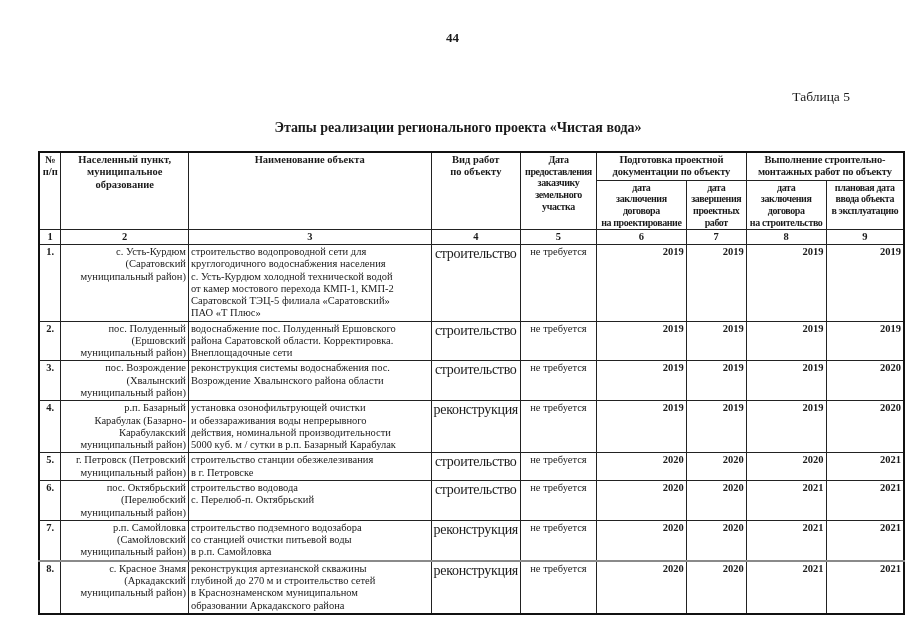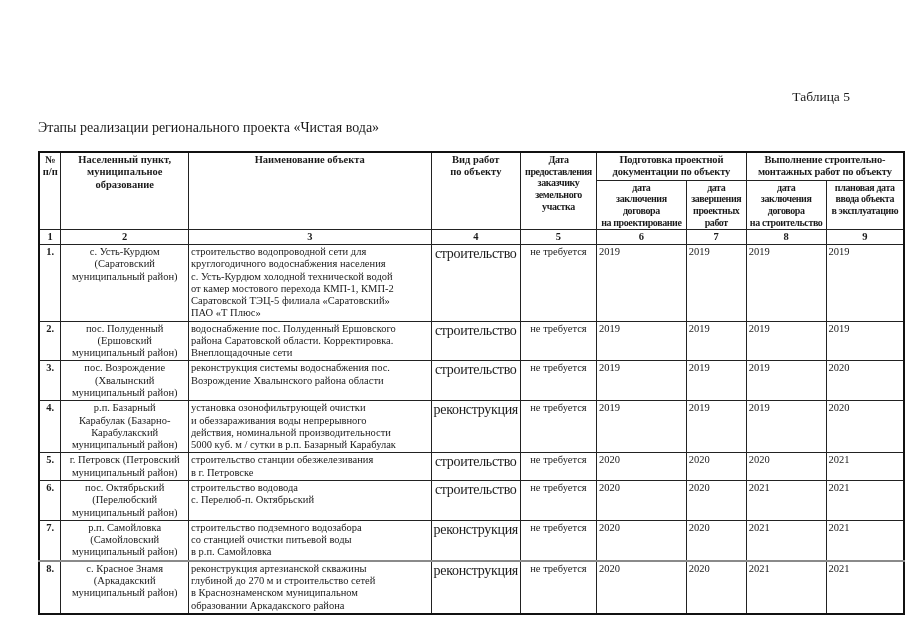--- a/index.html
+++ b/index.html
@@ -3,49 +3,50 @@
 <meta charset="utf-8">
 <style>
   * { margin:0; padding:0; box-sizing:border-box; }
   html,body { width:905px; height:640px; background:#fdfdfd; }
   body { font-family:"Liberation Serif","DejaVu Serif",serif; color:#1b1b1b; }
   .page { position:relative; width:905px; height:640px; background:#ffffff; overflow:hidden; }
 
   .page-number { position:absolute; top:30px; left:0; width:100%; text-align:center;
                  font-size:13px; font-weight:bold; }
   .table-label { position:absolute; top:89px; right:55px; font-size:13.5px; }
-  .doc-title   { position:absolute; top:120px; left:38px; width:840px; 
-                 font-size:14px; font-weight:normal; }
+  .doc-title   { position:absolute; top:120px; left:38px; width:840px; text-align:center;
+                 font-size:14px; font-weight:bold; }
 
   .table-wrap { position:absolute; top:151px; left:38px; }
   table { border-collapse:collapse; table-layout:fixed; }
   td, th { border:1px solid #222; vertical-align:top; overflow:hidden;
            font-size:10.5px; line-height:1.17; padding:1px 2px; }
   table { border:2px solid #111; }
 
   th { font-weight:bold; text-align:center; white-space:pre-line; }
   .h-sub { font-size:10px; letter-spacing:-0.4px; }
   .h-land { font-size:10px; letter-spacing:-0.4px; }
   .h-group { letter-spacing:-0.2px;font-family:Liberation Serif, serif; }
 
   .num-row td { font-weight:bold; text-align:center; padding:0 2px; line-height:1.3; }
 
   .c1 { font-weight:bold; text-align:center; }
-  .c2 { white-space:pre-line; text-align:center; }
+  .c2 { white-space:pre-line; text-align:right; }
   .c3 { white-space:pre-line; text-align:left;margin-left:32px; }
   .c4 { text-align:center; font-size:14px; letter-spacing:-0.3px; }
   .c5 { text-align:center;margin-left:30px; }
-  .cy { text-align:left; font-weight:normal; }
+  .cy { text-align:right; font-weight:bold; }
 
   tr.split td { border-top:2px solid #8a8a8a; }
 </style>
 </head>
 <body>
 
 <div class="page">
+  <div class="page-number">44</div>
   <div class="table-label">Таблица 5</div>
   <div class="doc-title">Этапы реализации регионального проекта «Чистая вода»</div>
 
   <div class="table-wrap">
     <table>
       <colgroup>
         <col style="width:22px">
           <col style="width:128px">
           <col style="width:244px">
         <col style="width:68px">

